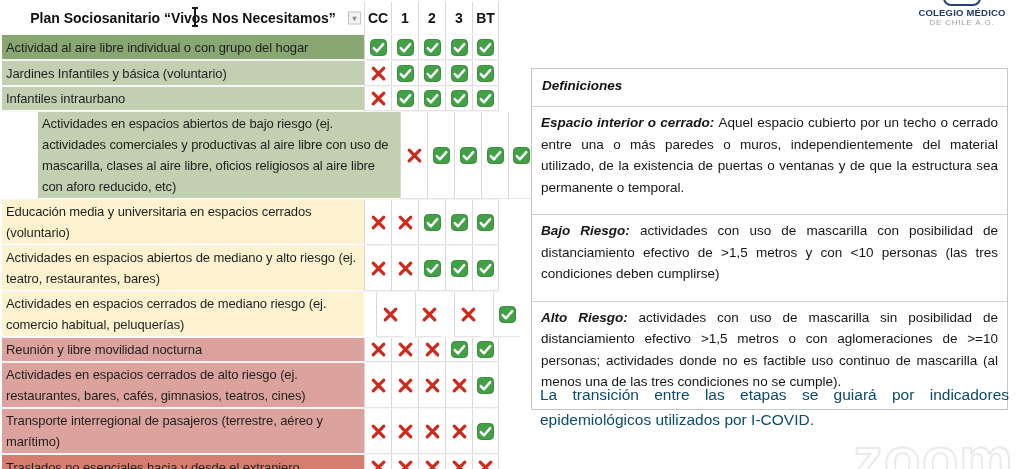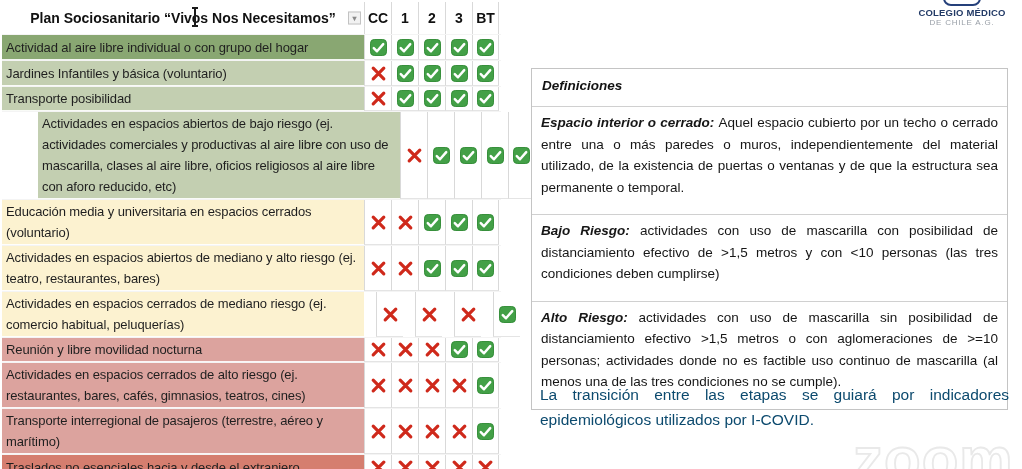--- a/index.html
+++ b/index.html
@@ -180,21 +180,21 @@
         </div>
         <div class="val-cell">
           <svg viewBox="0 0 18 18" class="icon">
             <rect x="0.5" y="0.5" width="17" height="17" rx="4" fill="#43a047" stroke="#2f8a33"></rect>
             <path d="M4 9.6 L7.4 13 L14 5.4" fill="none" stroke="#ffffff" stroke-width="2.6" stroke-linecap="round" stroke-linejoin="round"></path>
           </svg>
         </div>
       </div>
       <div class="t-row">
         <div class="label-cell" style="background: rgb(195, 207, 177);">
-          <span>Transporte posibilidad</span>
+          <span>Infantiles intraurbano</span>
         </div>
         <div class="val-cell">
           <svg viewBox="0 0 18 18" class="icon">
             <path d="M3.4 3.4 L14.6 14.6 M14.6 3.4 L3.4 14.6" fill="none" stroke="#cf291b" stroke-width="3.4" stroke-linecap="round"></path>
           </svg>
         </div>
         <div class="val-cell">
           <svg viewBox="0 0 18 18" class="icon">
             <rect x="0.5" y="0.5" width="17" height="17" rx="4" fill="#43a047" stroke="#2f8a33"></rect>
             <path d="M4 9.6 L7.4 13 L14 5.4" fill="none" stroke="#ffffff" stroke-width="2.6" stroke-linecap="round" stroke-linejoin="round"></path>

